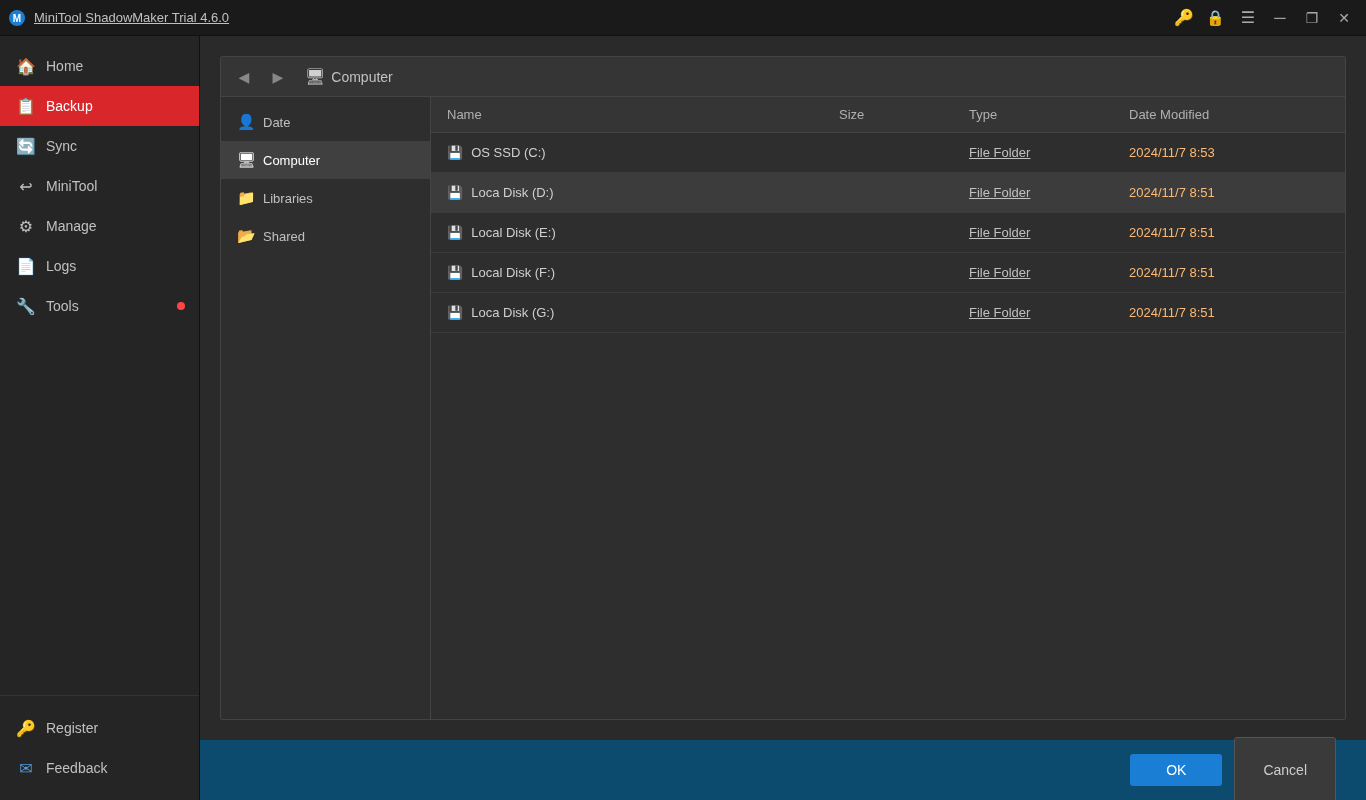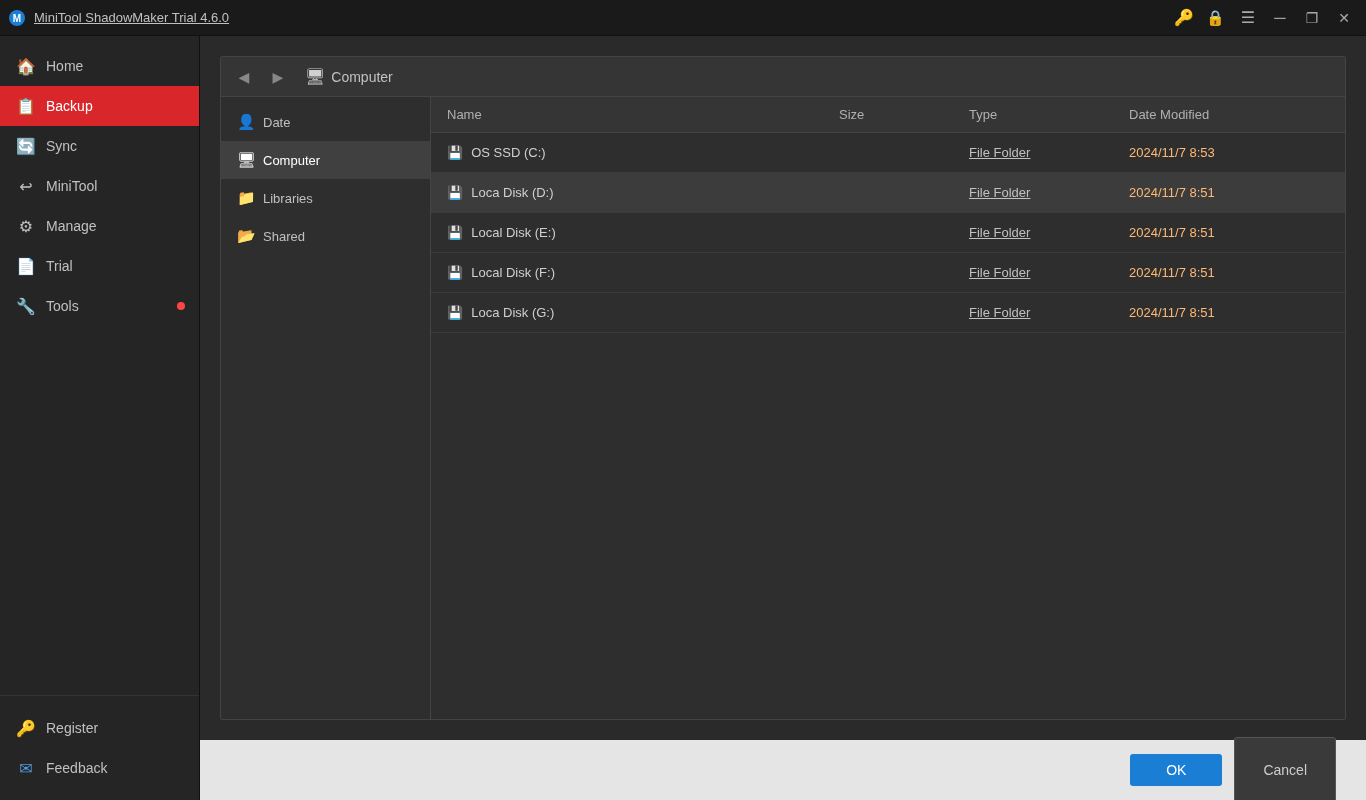--- a/index.html
+++ b/index.html
@@ -266,21 +266,21 @@
     }
 
     
     .bottom-bar {
       height: 60px;
       display: flex;
       align-items: center;
       justify-content: flex-end;
       padding: 0 30px;
       gap: 12px;
-      background: #e5e5e5;
+      background: #0c4a6e;
       flex-shrink: 0;
     }
     .btn-ok {
       background: #1a7fd4;
       color: #fff;
       border: none;
       padding: 8px 36px;
       font-size: 14px;
       border-radius: 3px;
       cursor: pointer;
@@ -346,21 +346,21 @@
         <span>MiniTool</span>
       </div>
 
       <div class="sidebar-item">
         <span class="icon">⚙</span>
         <span>Manage</span>
       </div>
 
       <div class="sidebar-item">
         <span class="icon">📄</span>
-        <span>Trial</span>
+        <span>Logs</span>
       </div>
 
       <div class="sidebar-item">
         <span class="icon">🔧</span>
         <span>Tools</span>
         <span class="dot"></span>
       </div>
 
     </div>
 

